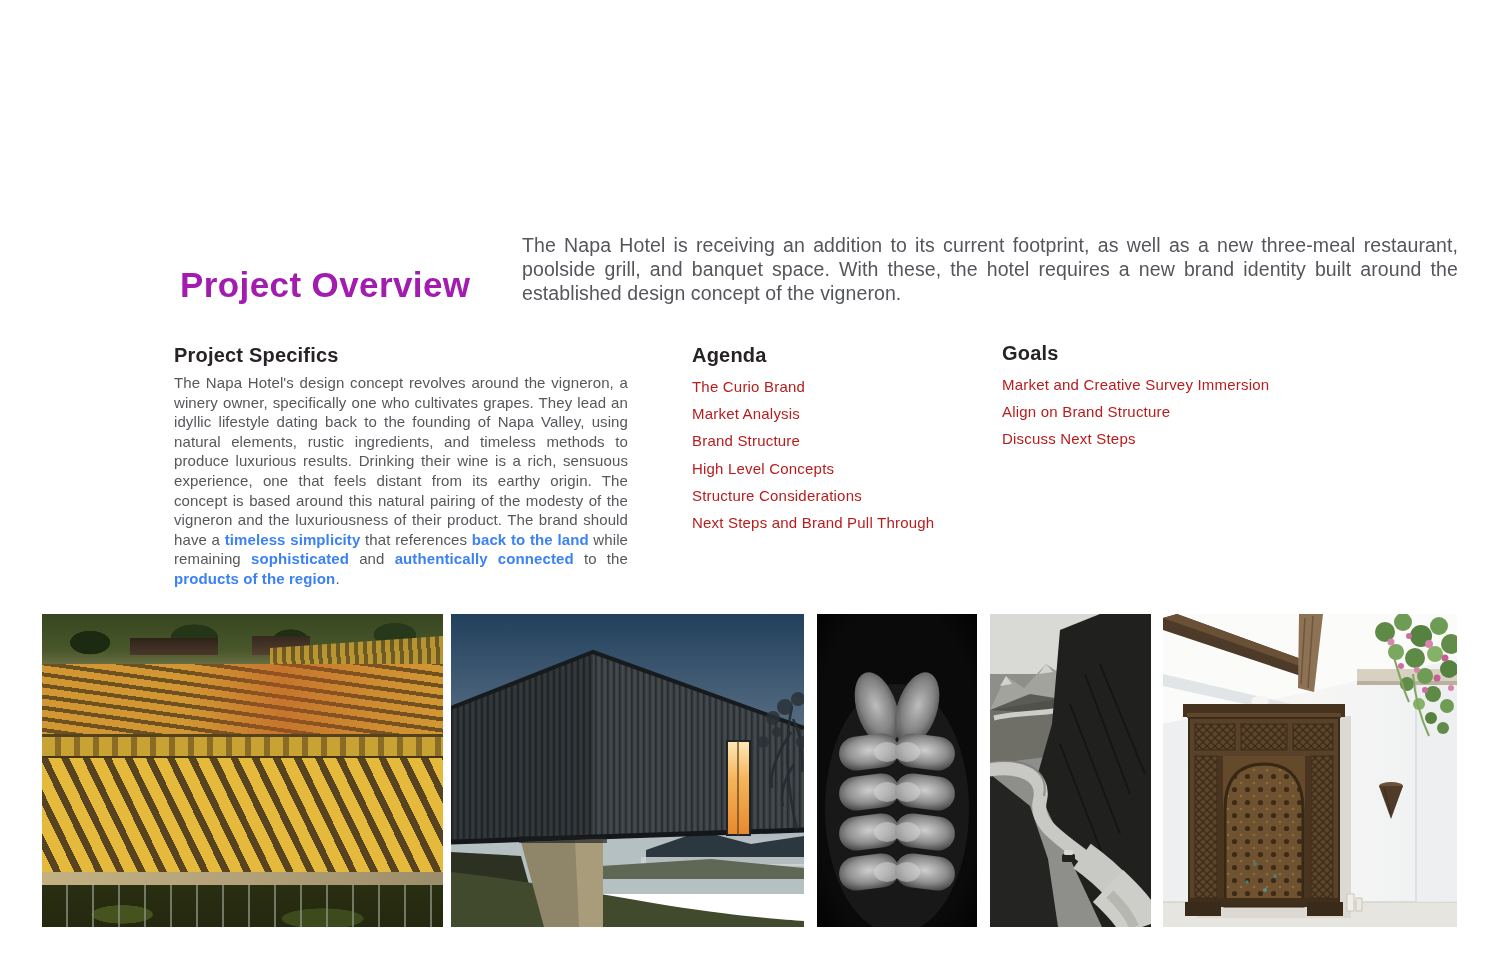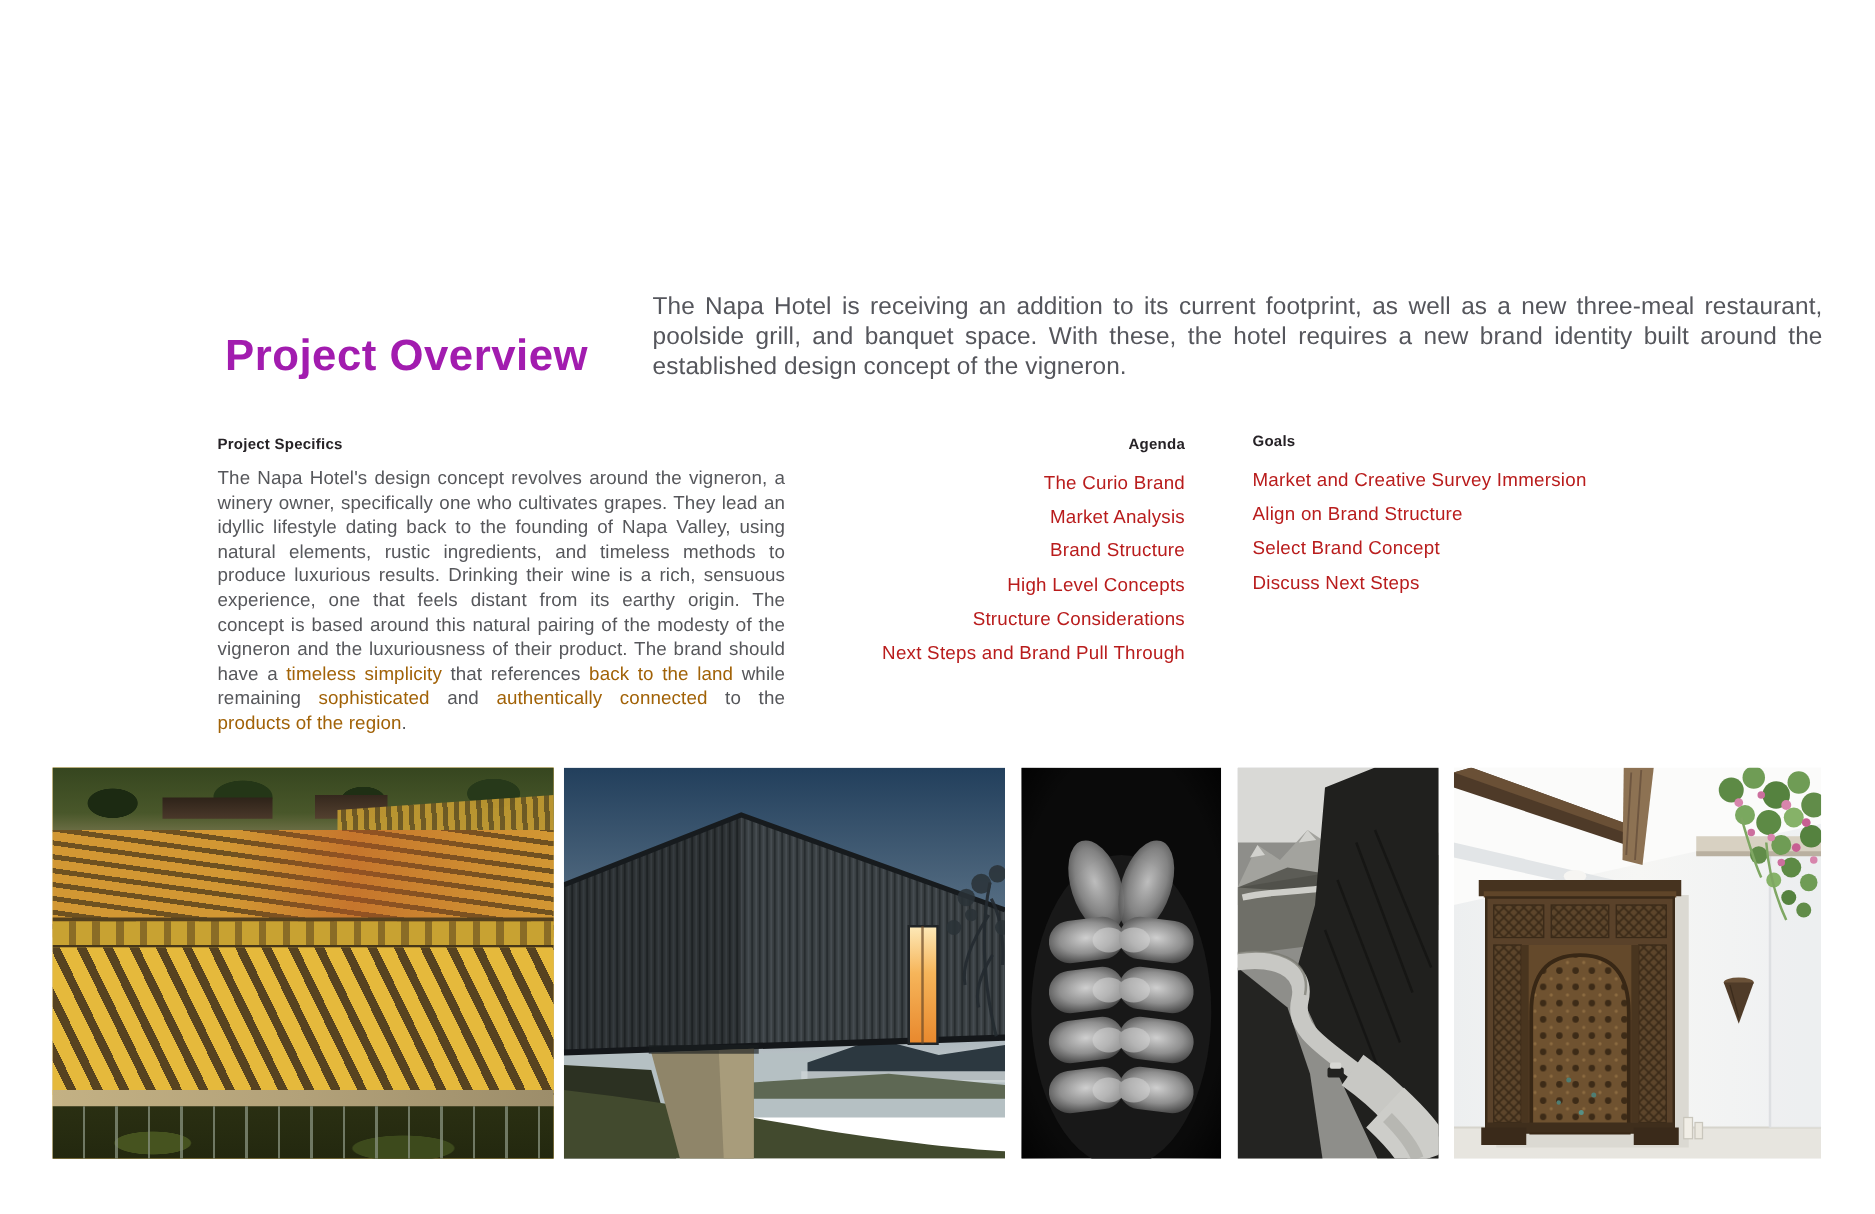--- a/index.html
+++ b/index.html
@@ -14,30 +14,30 @@
     font-size:35px; font-weight:800; letter-spacing:.4px; color:#a21caf;
   }
   .intro {
     position:absolute; left:522px; top:233px; width:936px; margin:0;
     font-size:19.5px; line-height:24px; color:#55565c;
     text-align:justify; letter-spacing:.1px;
   }
 
   
   .col h2 {
-    margin:0 0 10px 0; font-size:12px; font-weight:700;
+    margin:0 0 10px 0; font-size:20px; font-weight:700;
     color:#262226; letter-spacing:.2px; line-height:16px;
   }
   .specifics { position:absolute; left:174px; top:347px; width:454px; }
   .specifics .body {
     margin:0; font-size:15px; line-height:19.6px; color:#56575b;
     text-align:justify; letter-spacing:.1px;
   }
-  .specifics .bold { font-weight:400; color:#a16207; }
-  .agenda { position:absolute; left:668px; top:347px; width:280px;text-align:right; }
+  .specifics .bold { font-weight:700; color:#3b82f6; }
+  .agenda { position:absolute; left:692px; top:347px; width:280px; }
   .goals  { position:absolute; left:1002px; top:345px; width:300px; }
   .list-item { font-size:15px; line-height:27.2px; color:#b91c1c; letter-spacing:.2px; }
 
   
   .gallery { position:absolute; left:0; top:614px; width:1500px; height:313px; }
   .photo { position:absolute; top:0; height:313px; margin:0; overflow:hidden; }
   .photo svg { display:block; width:100%; height:100%; }
   #ph-vineyard { left:42px;   width:401px; background:#caa43b; }
   #ph-house    { left:451px;  width:353px; }
   #ph-hands    { left:817px;  width:160px; }
@@ -108,21 +108,20 @@
       <div class="list-item">Structure Considerations</div>
       <div class="list-item">Next Steps and Brand Pull Through</div>
     </div>
   </section>
 
   <section class="col goals">
     <h2>Goals</h2>
     <div>
       <div class="list-item">Market and Creative Survey Immersion</div>
       <div class="list-item">Align on Brand Structure</div>
-      <div class="list-item">Select Brand Concept</div>
       <div class="list-item">Discuss Next Steps</div>
     </div>
   </section>
 
   <div class="gallery">
 
     <figure class="photo" id="ph-vineyard">
       <div class="v-top"></div>
       <div class="v-b1"></div>
       <div class="v-b2"></div>

